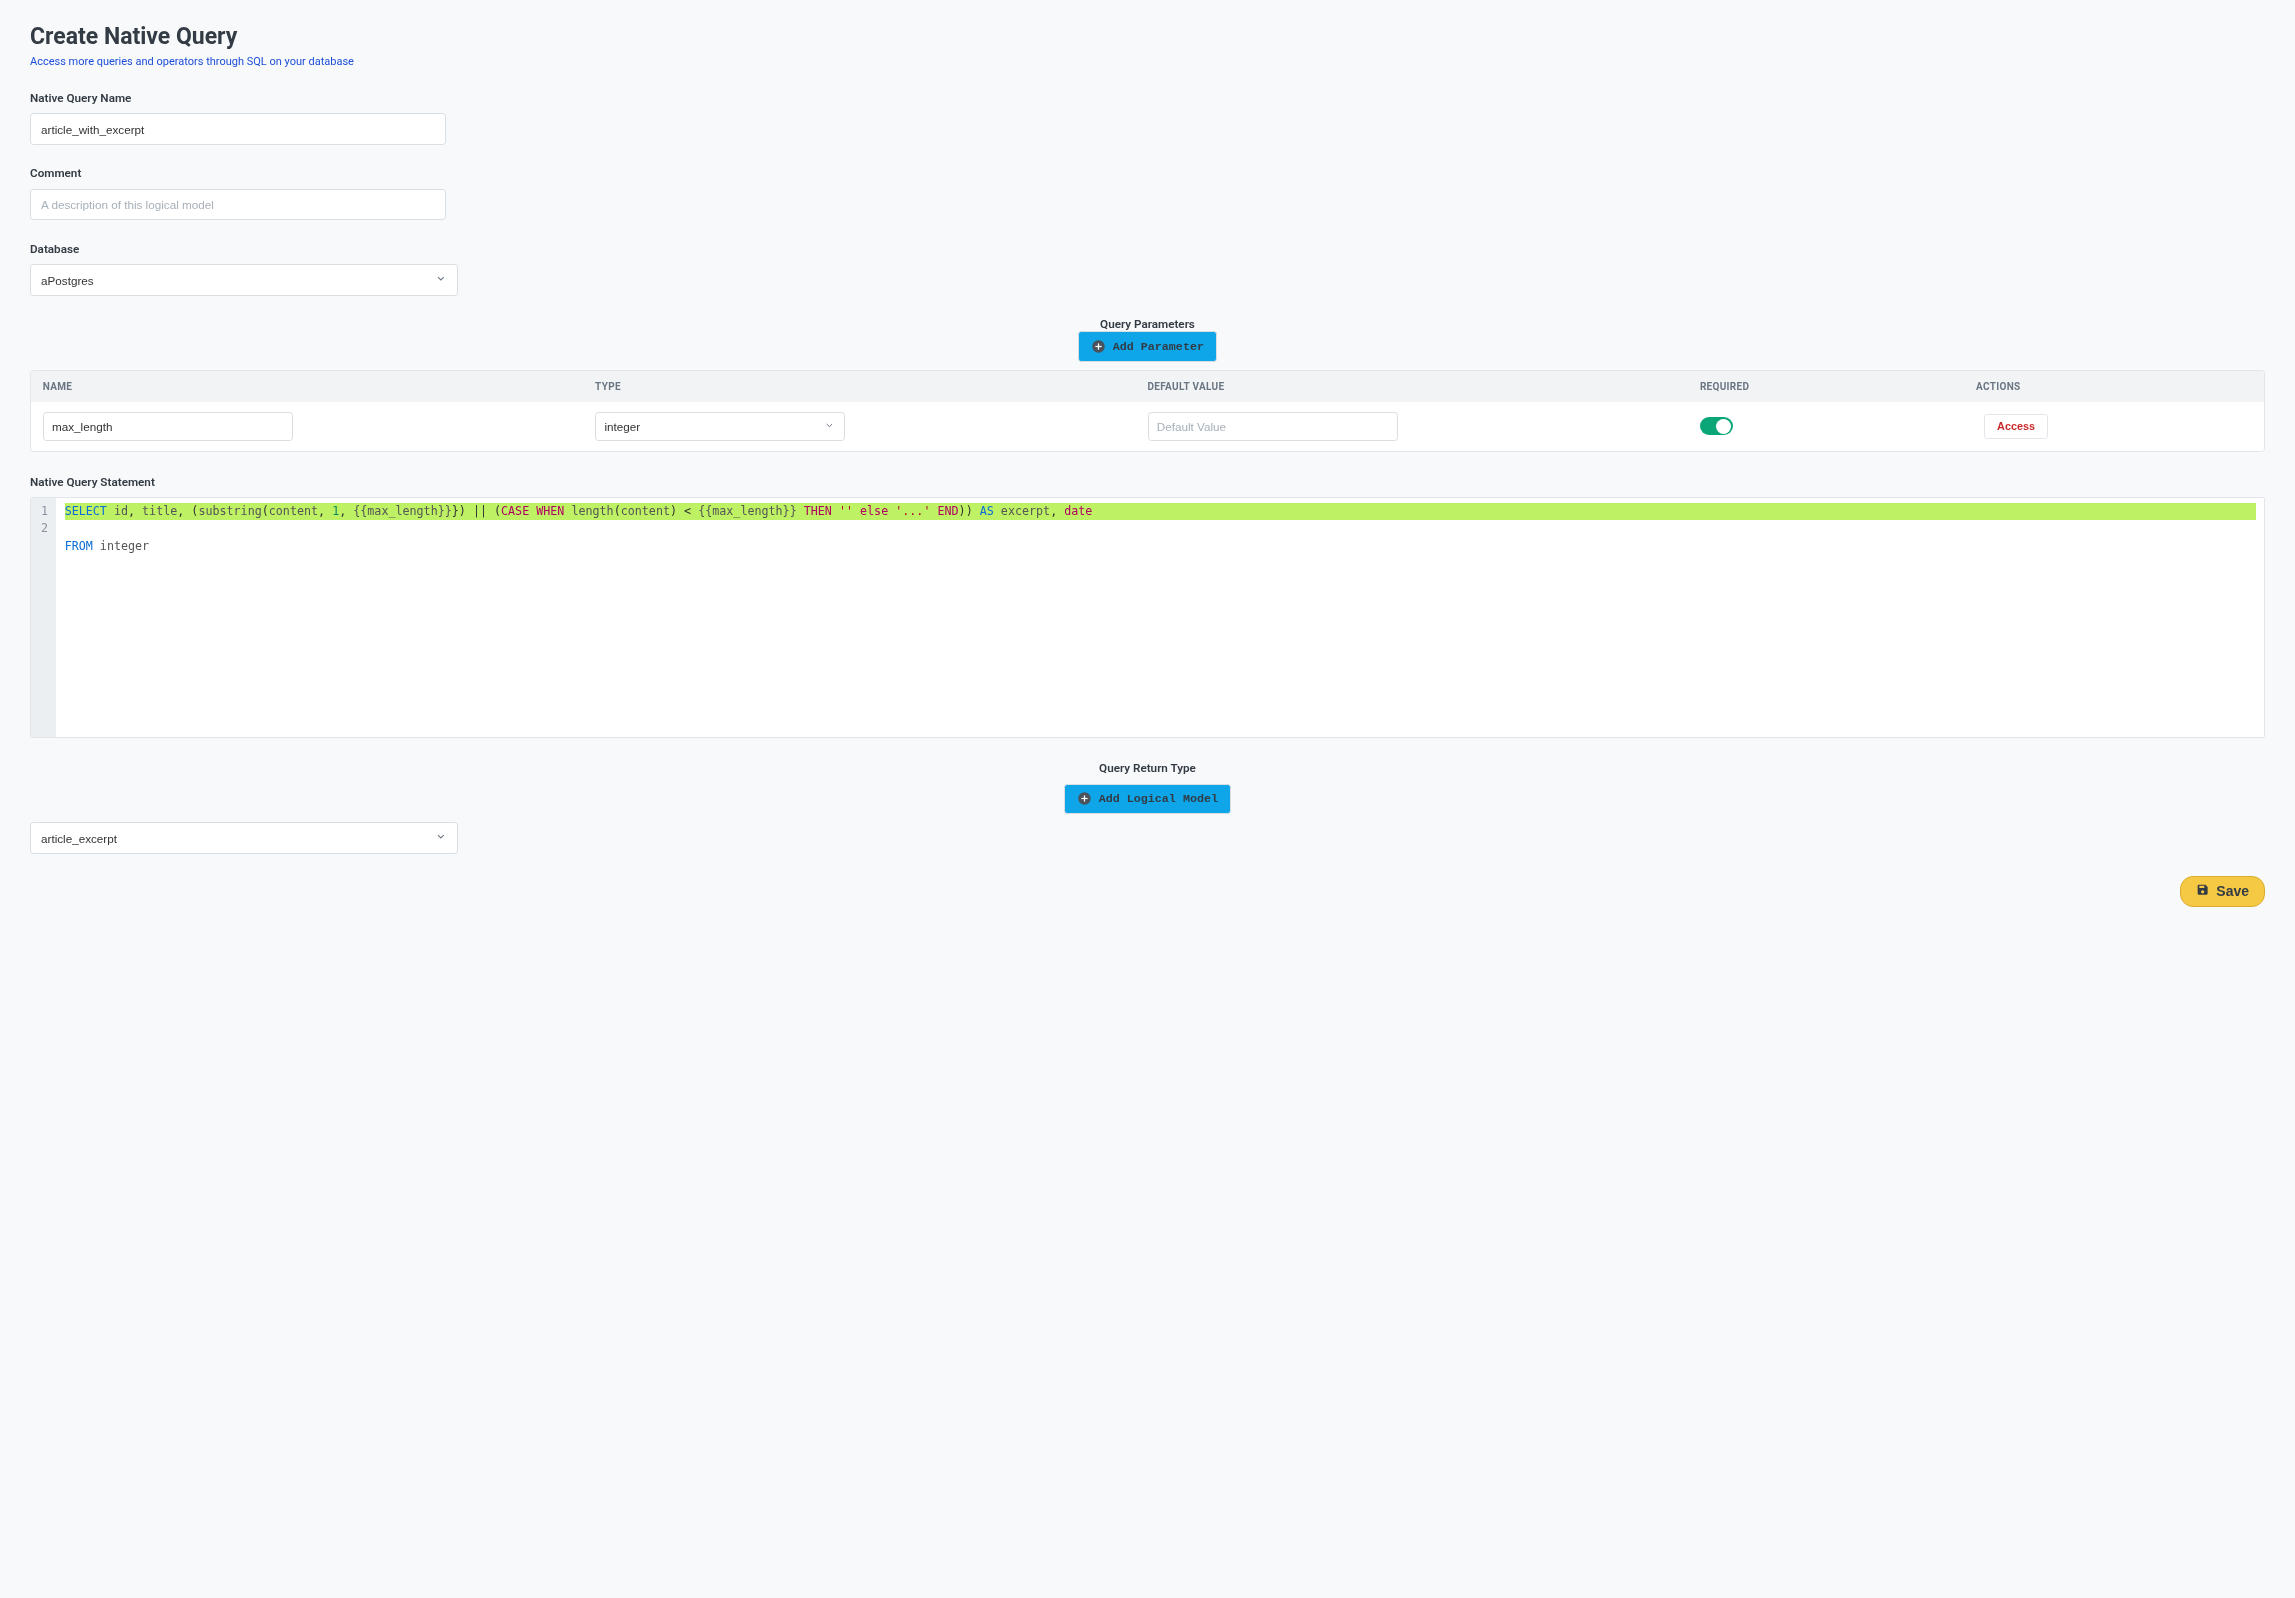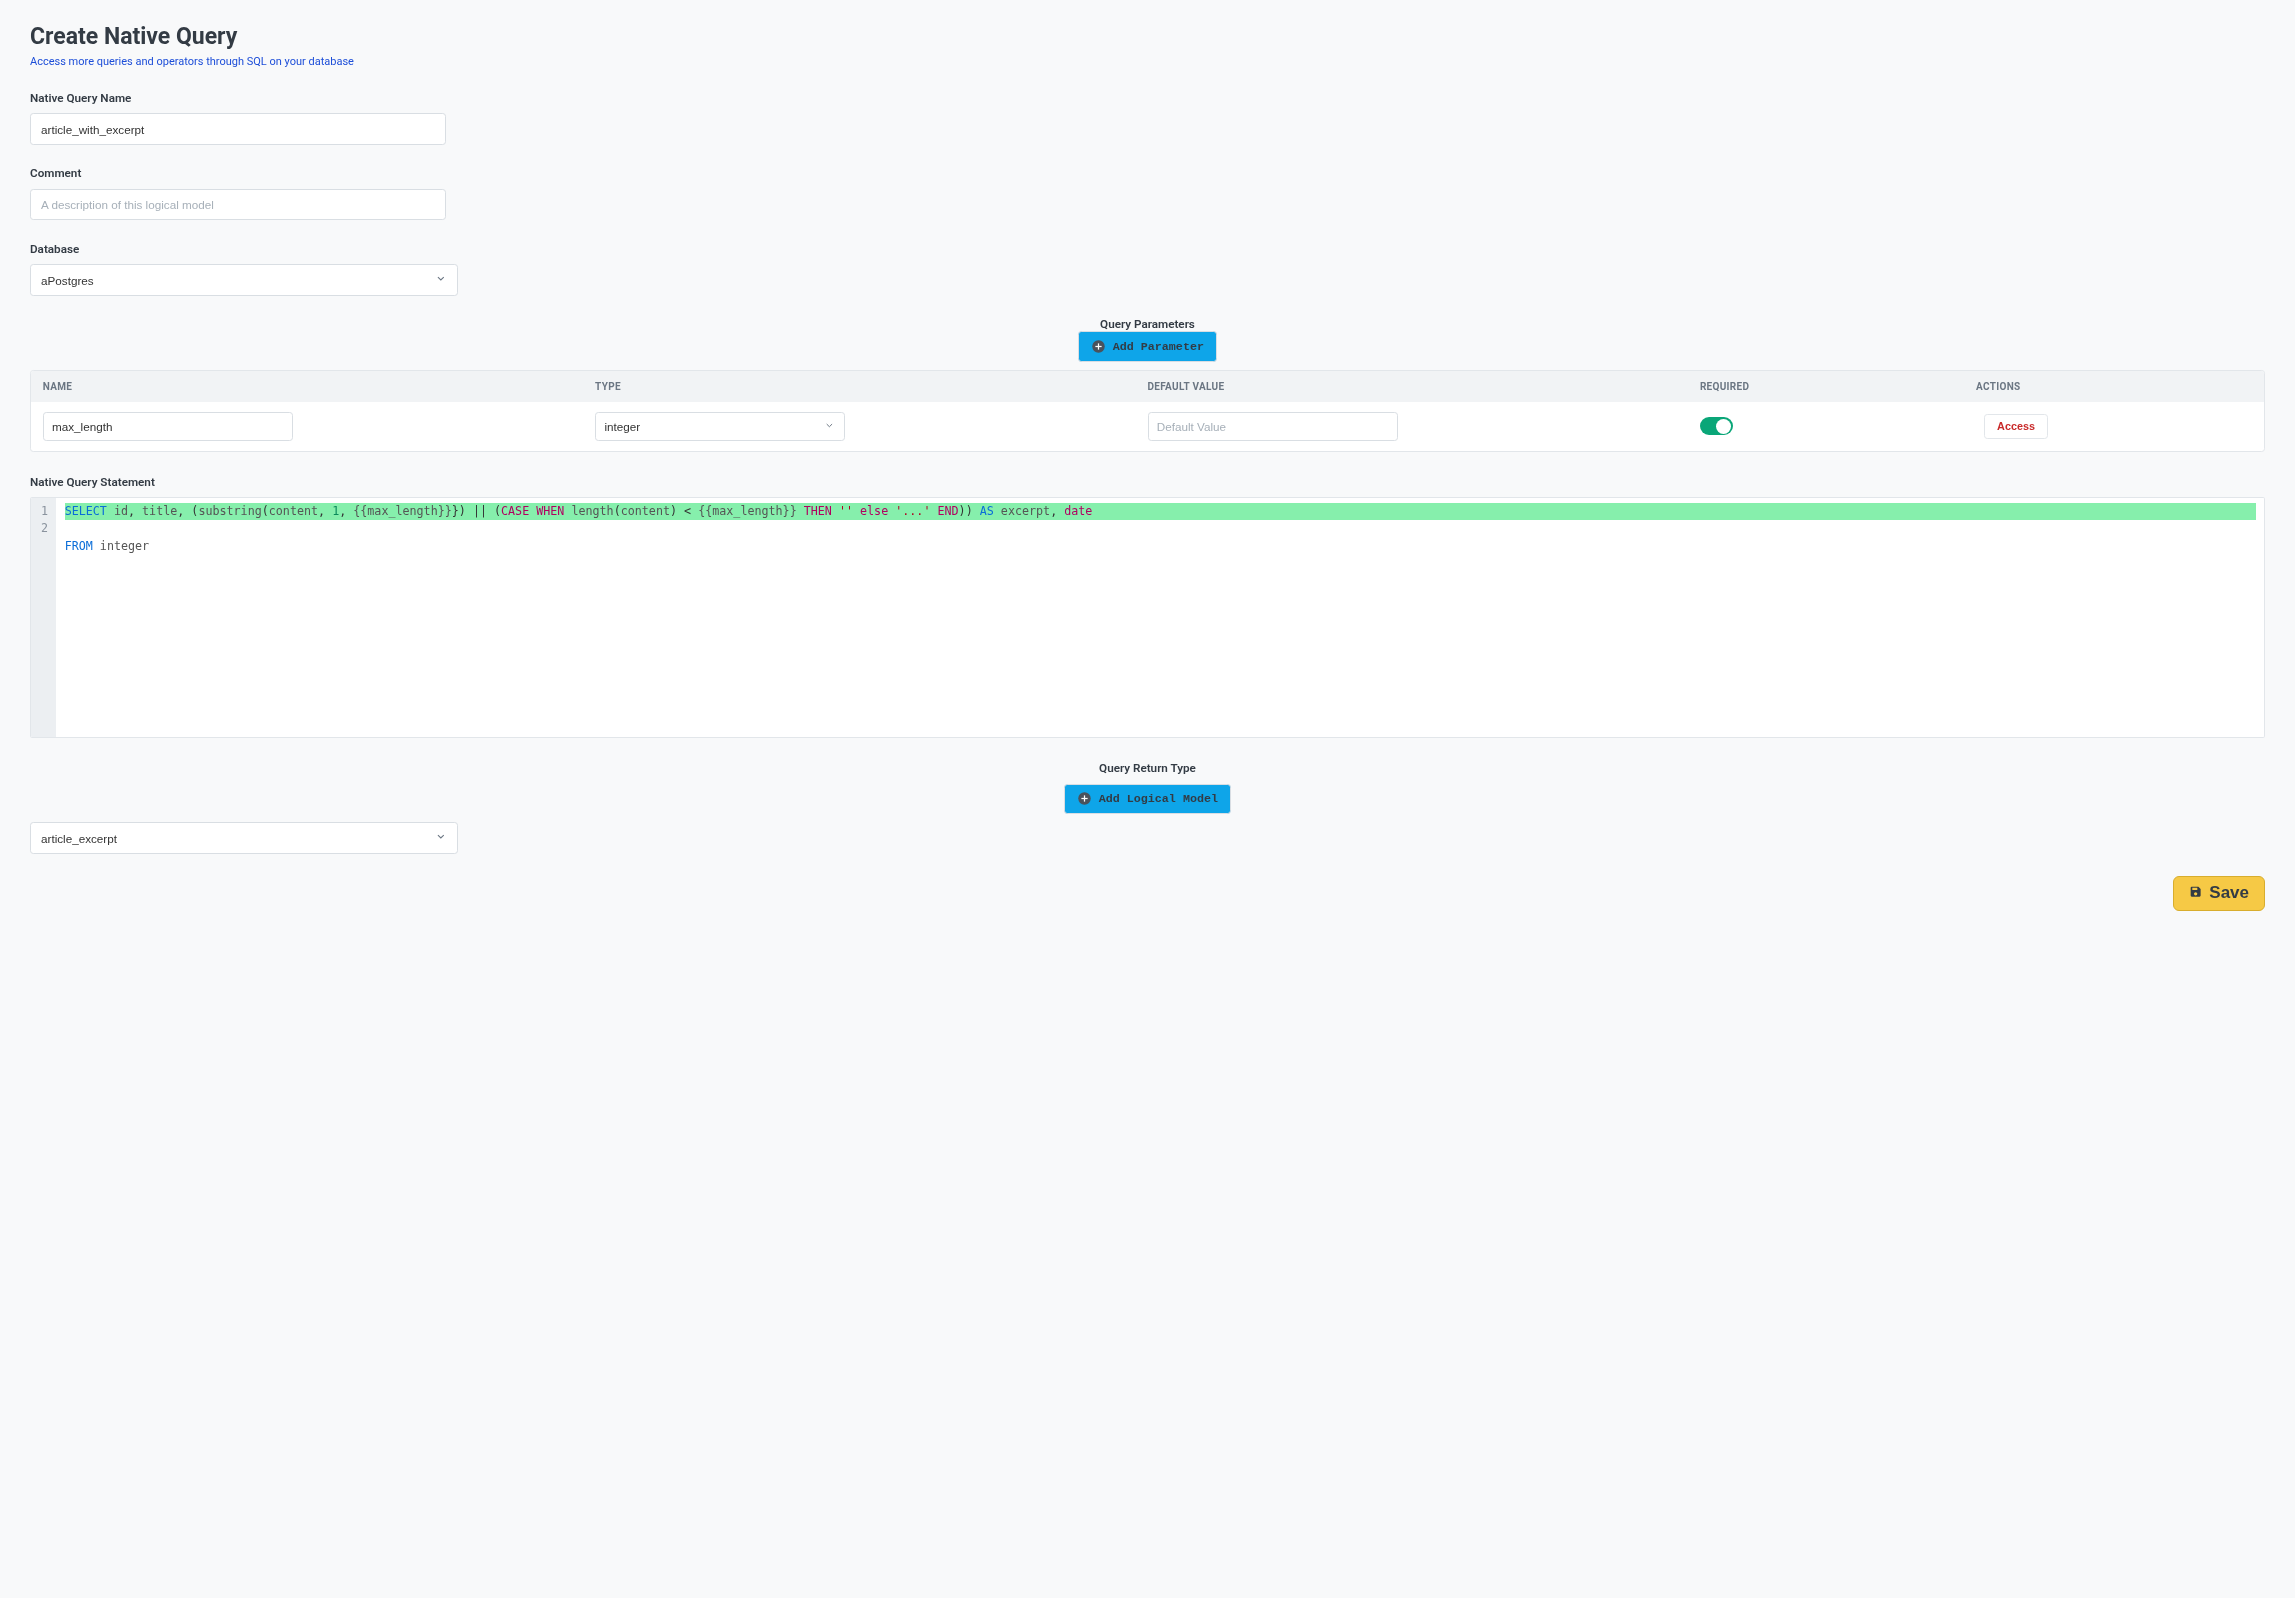--- a/index.html
+++ b/index.html
@@ -178,43 +178,43 @@
     user-select: none;
     line-height: 1.5;
   }
   .code-area {
     padding: 5px 8.3px;
     line-height: 1.5;
     white-space: pre;
     flex: 1;
     overflow: auto;
   }
-  .code-area .line1 { background: #86efac; display: block; }
+  .code-area .line1 { background: #bef264; display: block; }
   .k  { color: #0a6dd8; }   
   .kw { color: #b00060; }   
   .num{ color: #0a8a5a; }   
   .str{ color: #b00020; }   
   .var{ color: #555; }
   .dt { color: #b00060; }   
   .els{ color: #b00060; }
 
   .footer-row {
     display: flex;
     justify-content: flex-end;
     margin-top: 10px;
   }
   .btn-save {
     display: inline-flex;
     align-items: center;
     gap: 6.7px;
     background: #f6c945;
     border: 0.8px solid #d8ad2d;
-    border-radius: 6px;
+    border-radius: 13px;
     padding: 6.7px 15px;
-    font-size: 17px;
+    font-size: 14px;
     font-weight: 700;
     color: #333b44;
     cursor: pointer;
   }
   .btn-save svg { width: 13.3px; height: 13.3px; }
 </style>
 </head>
 <body>
 
 <h1 class="page-title">Create Native Query</h1>

